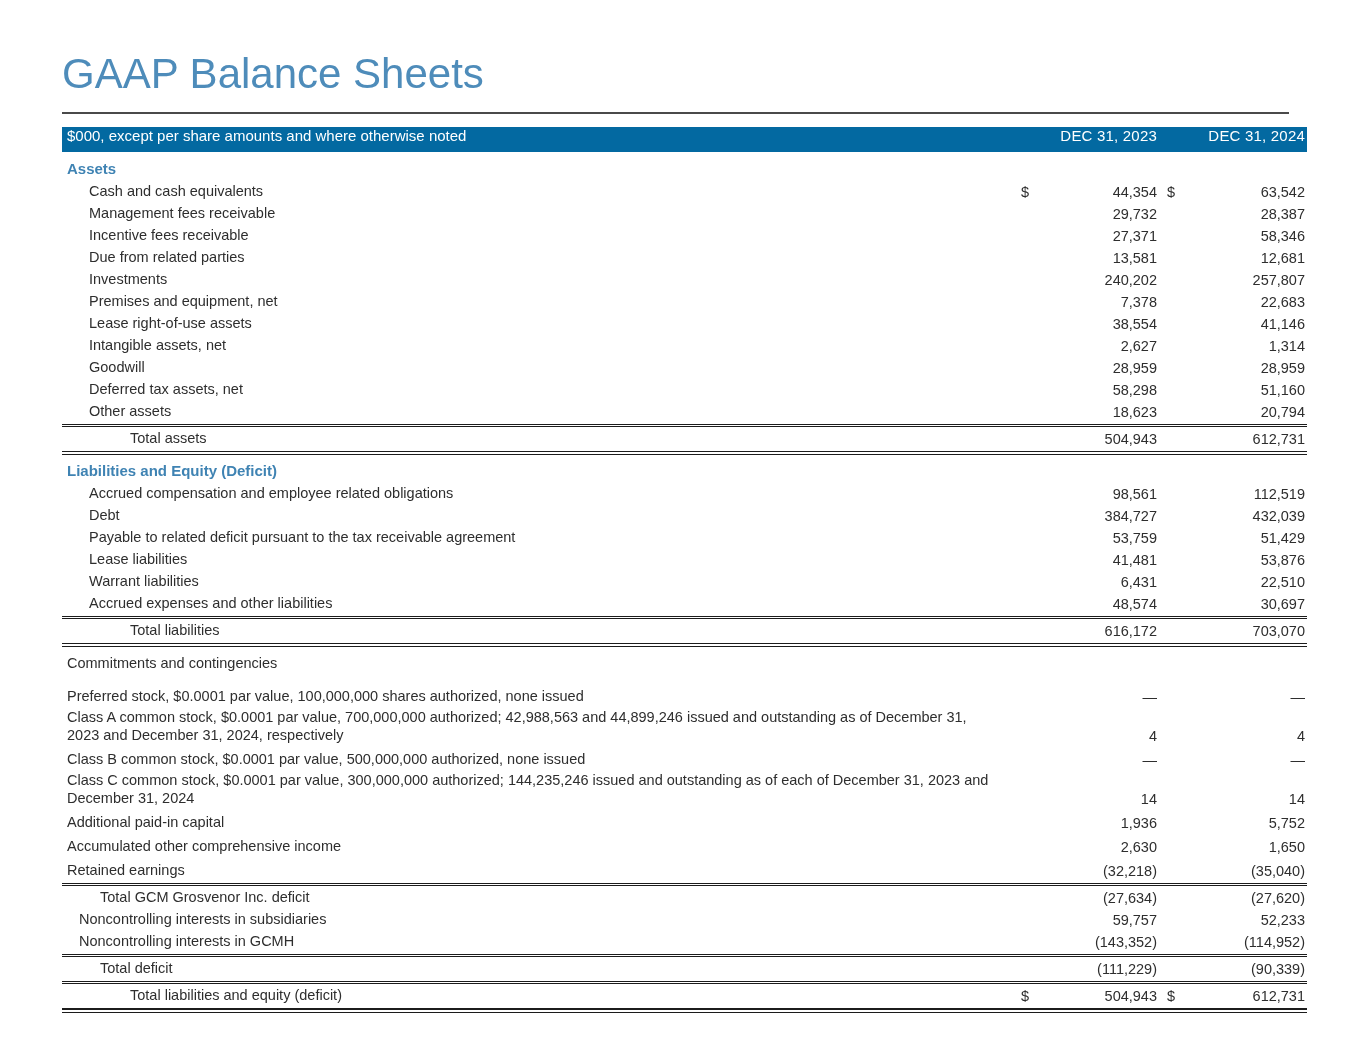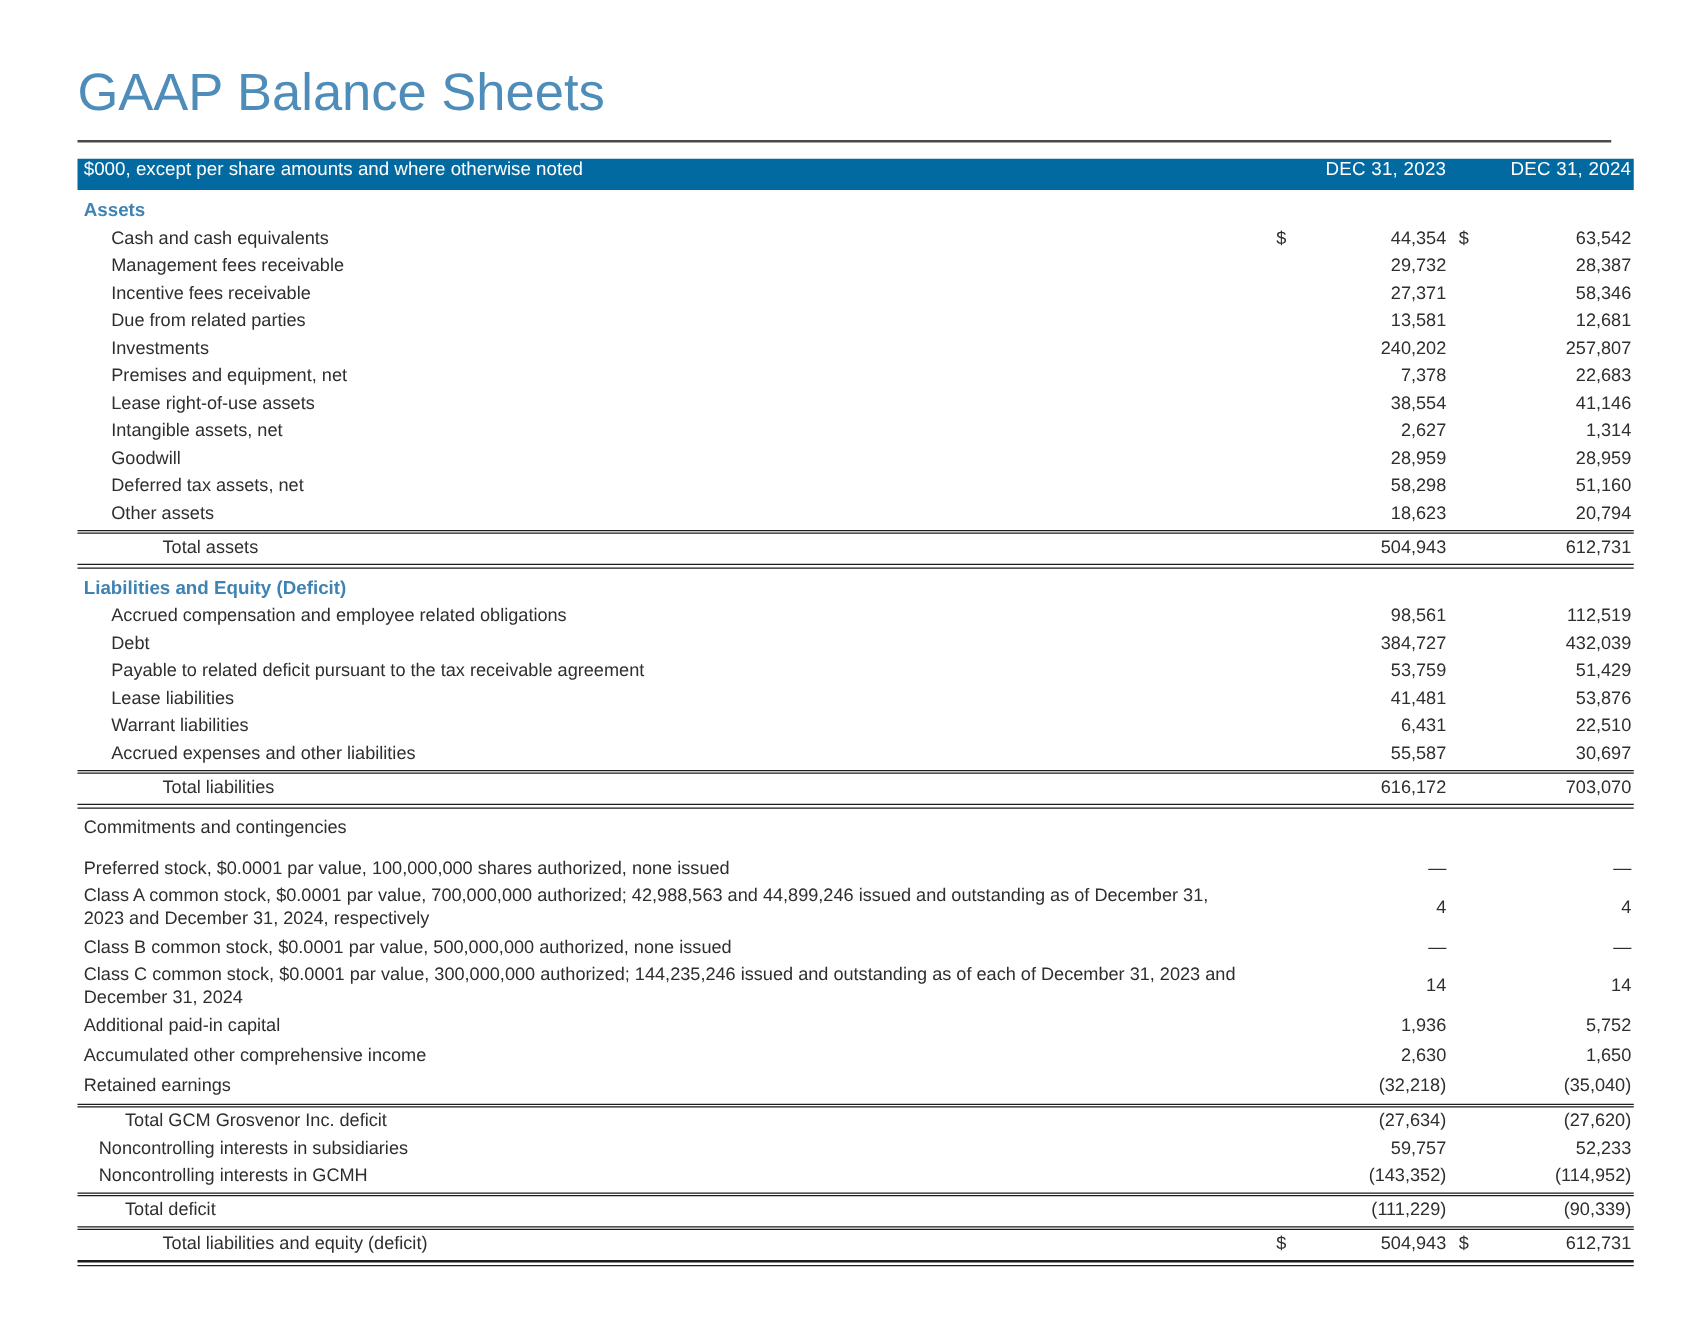--- a/index.html
+++ b/index.html
@@ -27,21 +27,21 @@
     display:flex; align-items:flex-start;
     font-size:15px;
   }
   .thead .caption { flex:1 1 auto; padding-left:5px; }
   .thead .ch { flex:0 0 auto; text-align:right; letter-spacing:.2px; }
   .thead .ch1 { width:146px; }
   .thead .ch2 { width:150px; padding-right:2px; }
 
   
   .rows { width:1245px; padding-top:3px; }
-  .row { display:flex; align-items:center; min-height:22px; font-size:14.5px; }
+  .row { display:flex; align-items:flex-end; min-height:22px; font-size:14.5px; }
   .row .lbl { flex:1 1 auto; padding:0 12px 3px 5px; line-height:18px; }
   .row .c { flex:0 0 auto; position:relative; text-align:right; padding-bottom:3px; }
   .row .c1 { width:146px; }
   .row .c2 { width:150px; padding-right:2px; }
   .row .d { position:absolute; left:10px; bottom:3px; }
 
   .row.section .lbl { color:#3f83b3; font-weight:bold; padding-left:5px; font-size:15px; }
   .row.item .lbl { padding-left:27px; }
   .row.sub .lbl { padding-left:17px; }
   .row.total .lbl { padding-left:38px; }
@@ -170,21 +170,21 @@
         <span class="c c1"><span>41,481</span></span>
         <span class="c c2"><span>53,876</span></span>
       </div>
       <div class="row item">
         <span class="lbl">Warrant liabilities</span>
         <span class="c c1"><span>6,431</span></span>
         <span class="c c2"><span>22,510</span></span>
       </div>
       <div class="row item">
         <span class="lbl">Accrued expenses and other liabilities</span>
-        <span class="c c1"><span>55,587</span></span>
+        <span class="c c1"><span>48,574</span></span>
         <span class="c c2"><span>30,697</span></span>
       </div>
       <div class="rule"></div>
       <div class="row totalbig">
         <span class="lbl">Total liabilities</span>
         <span class="c c1"><span>616,172</span></span>
         <span class="c c2"><span>703,070</span></span>
       </div>
       <div class="rule2"></div>
       <div class="row note mt4 mb8">

